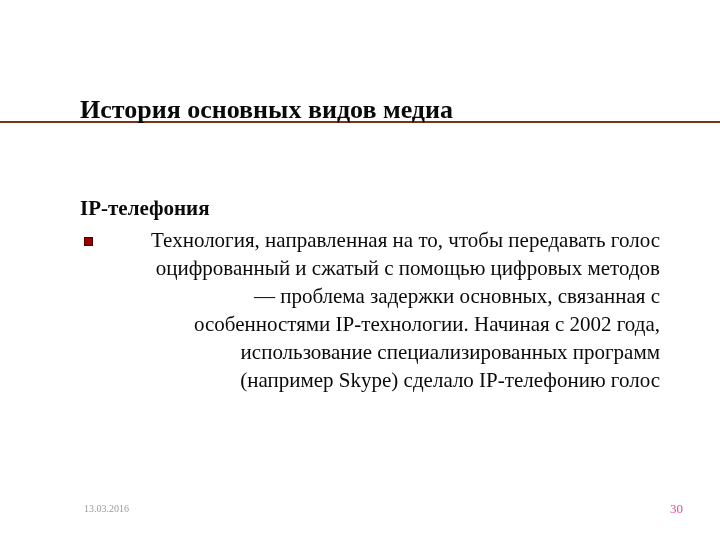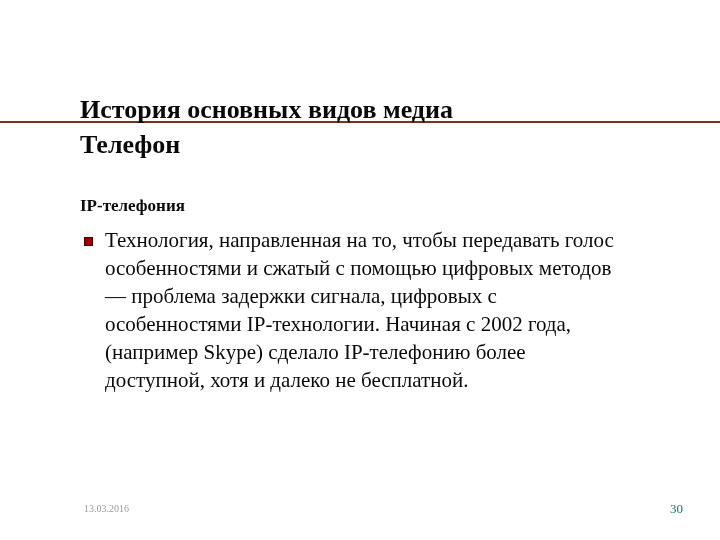--- a/index.html
+++ b/index.html
@@ -29,35 +29,36 @@
     top: 121px;
     width: 720px;
     height: 2px;
     background: #7a341b;
     z-index: 1;
   }
   .body-heading {
     position: absolute;
     left: 80px;
     top: 196px;
-    font-size: 17px;
+    font-size: 21px;
     font-weight: bold;
     color: #0a0a0a;
     white-space: nowrap;
     z-index: 3;
   }
   .bullet-block {
     position: absolute;
     left: 80px;
     top: 226px;
     width: 580px;
     font-size: 21px;
     line-height: 28px;
     color: #0a0a0a;
     z-index: 3;
+    text-align: right;
   }
   .bullet-square {
     position: absolute;
     left: 4px;
     top: 11px;
     width: 9px;
     height: 9px;
     background: #990000;
     border: 1px solid #4d0000;
     box-sizing: border-box;
@@ -71,48 +72,47 @@
     font-size: 10px;
     color: #9a9a9a;
     z-index: 2;
     white-space: nowrap;
   }
   .slide-number {
     position: absolute;
     left: 670px;
     top: 501px;
     font-size: 13px;
-    color: #0f766e;
+    color: #ec4899;
     z-index: 2;
     white-space: nowrap;
   }
 </style>
 </head>
 <body>
 
 <div id="slide">
 
   <div class="title-rule"></div>
 
   <div class="title-block">
     <div>История основных видов медиа</div>
-    <div>Телефон</div>
   </div>
 
   <div class="footer-date">13.03.2016</div>
 
   <div class="slide-number">30</div>
 
   <div class="body-heading">IP-телефония</div>
 
   <div class="bullet-block">
     <span class="bullet-square"></span>
     <div class="bullet-lines">
       <div class="bullet-line">Технология, направленная на то, чтобы передавать голос</div>
-      <div class="bullet-line">особенностями и сжатый с помощью цифровых методов</div>
-      <div class="bullet-line">— проблема задержки сигнала, цифровых с</div>
+      <div class="bullet-line">оцифрованный и сжатый с помощью цифровых методов</div>
+      <div class="bullet-line">— проблема задержки основных, связанная с</div>
       <div class="bullet-line">особенностями IP-технологии. Начиная с 2002 года,</div>
-      <div class="bullet-line">(например Skype) сделало IP-телефонию более</div>
-      <div class="bullet-line">доступной, хотя и далеко не бесплатной.</div>
+      <div class="bullet-line">использование специализированных программ</div>
+      <div class="bullet-line">(например Skype) сделало IP-телефонию голос</div>
     </div>
   </div>
 
 </div>
 
 </body></html>

